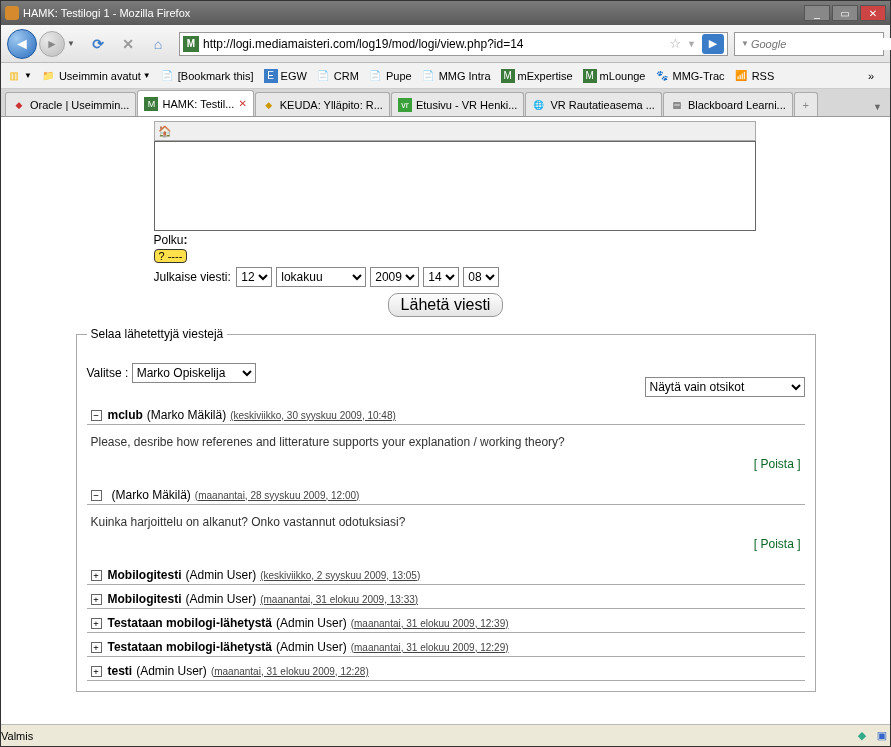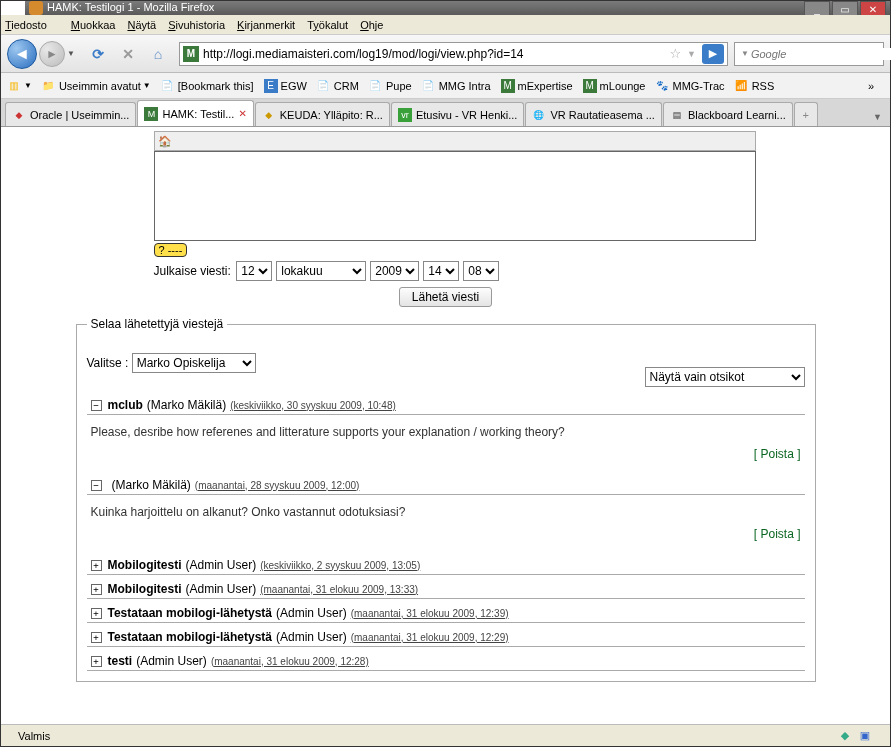--- a/index.html
+++ b/index.html
@@ -1,18 +1,18 @@
 <!DOCTYPE html>
 <html><head>
 <meta charset="utf-8">
 <style>
 * { margin: 0; padding: 0; box-sizing: border-box; }
 body { font-family: "Segoe UI", Tahoma, sans-serif; font-size: 12px; background: #fff; overflow: hidden; }
 .window { width: 891px; height: 747px; display: flex; flex-direction: column; background: #fff; border: 1px solid #333; }
-.titlebar { height: 14px; background: linear-gradient(to bottom, #7b7b7b, #5a5a5a); color: #fff; display: flex; align-items: flex-start; padding: 0 4px; font-size: 11px; margin-left: 24px; }
+.titlebar { height: 24px; background: linear-gradient(to bottom, #7b7b7b, #5a5a5a); color: #fff; display: flex; align-items: center; padding: 0 4px; font-size: 11px; }
 .titlebar .tb-icon { width: 14px; height: 14px; background: #d68a2e; border-radius: 3px; margin-right: 4px; }
 .titlebar .spacer { flex: 1; }
 .titlebar .winbtn { width: 26px; height: 16px; margin-left: 2px; background: #888; border: 1px solid #555; display: inline-flex; align-items: center; justify-content: center; font-size: 10px; color: #fff; cursor: pointer; }
 .menubar { height: 20px; background: #ece9d8; display: flex; align-items: center; padding: 0 4px; font-size: 11px; border-bottom: 1px solid #ccc; }
 .menubar span { margin-right: 12px; cursor: pointer; }
 .menubar span u { text-decoration: underline; }
 .navbar { height: 38px; background: linear-gradient(to bottom, #f7f7f7, #e4e4e4); display: flex; align-items: center; padding: 0 6px; border-bottom: 1px solid #bbb; }
 .navbtn { width: 30px; height: 30px; border-radius: 50%; display: inline-flex; align-items: center; justify-content: center; margin-right: 2px; }
 .nav-back { background: radial-gradient(circle at 30% 30%, #9ec8f0, #2a6dbf); color: #fff; font-size: 16px; font-weight: bold; border:1px solid #1d5aa0; }
 .nav-fwd { background: radial-gradient(circle at 30% 30%, #e8e8e8, #bcbcbc); width: 26px; height: 26px; color: #888; border:1px solid #aaa; }
@@ -44,61 +44,52 @@
 .toolbar-row { height: 20px; border: 1px solid #aaa; background: #efefef; margin: 0 90px 0 108px; padding: 2px 4px; }
 .toolbar-row .home-small { display: inline-block; width: 16px; height: 14px; font-size: 11px;}
 .editor-area { height: 90px; border: 1px solid #666; background: #fff; margin: 0 90px 0 108px; }
 .path-row { margin: 2px 90px 2px 108px; font-size: 12px; }
 .path-row b { font-weight: bold; }
 .help-row { margin: 2px 0 4px 108px; }
 .help-badge { display: inline-block; background: #ffe04a; border: 1px solid #333; border-radius: 4px; padding: 0 4px; font-size: 11px; }
 .publish-row { margin: 4px 0 6px 108px; display: flex; align-items: center; font-size: 12px; }
 .publish-row select { border: 1px solid #888; background: #fff; margin: 0 2px; font-size: 12px; height: 20px; }
 .send-row { text-align: center; margin: 6px 0 10px 0; }
-.send-row button { padding: 2px 12px; border: 1px solid #999; background: linear-gradient(to bottom, #fdfdfd, #e4e4e4); border-radius: 3px; font-size: 12px; cursor: pointer; }
+.send-row button { padding: 2px 12px; border: 1px solid #999; background: linear-gradient(to bottom, #fdfdfd, #e4e4e4); border-radius: 10px; font-size: 16px; cursor: pointer; }
 fieldset { border: 1px solid #aaa; margin: 6px 30px; padding: 8px 10px 6px 10px; }
 legend { font-size: 12px; padding: 0 4px; }
 .filter-row { display: flex; align-items: center; margin-bottom: 8px; }
 .filter-row select { border: 1px solid #888; background: #fff; font-size: 12px; height: 20px; }
 .filter-row .spacer { flex: 1; }
 .msg { margin-bottom: 4px; }
 .msg-head { border-bottom: 1px solid #aaa; padding: 3px 0 2px 4px; font-size: 12px; display: flex; align-items: center; }
 .msg-head .expand { width: 11px; height: 11px; border: 1px solid #666; display: inline-flex; align-items: center; justify-content: center; font-size: 9px; line-height: 1; margin-right: 6px; cursor: pointer; font-family: monospace; }
 .msg-head .title { font-weight: bold; }
 .msg-head .author { margin-left: 4px; }
 .msg-head .meta { font-size: 10px; color: #444; margin-left: 4px; text-decoration: underline; }
 .msg-body { padding: 10px 4px 4px 4px; font-size: 12px; color: #333; }
 .msg-actions { text-align: right; font-size: 12px; color: #0b6623; padding: 4px 4px 10px 4px; }
 .msg-actions a { color: #0b6623; text-decoration: none; }
-.statusbar { height: 22px; background: #ece9d8; border-top: 1px solid #bbb; display: flex; align-items: center; padding: 0 17px; font-size: 11px; }
+.statusbar { height: 22px; background: #ece9d8; border-top: 1px solid #bbb; display: flex; align-items: center; padding: 0 0; font-size: 11px; }
 .statusbar .spacer { flex: 1; }
 .statusbar .sicon { width: 16px; height: 16px; margin-left: 4px; display: inline-flex; align-items: center; justify-content: center; }
 </style>
 </head>
 <body>
 
 <div class="window">
   <div class="titlebar">
     <div class="tb-icon"></div>
     <span>HAMK: Testilogi 1 - Mozilla Firefox</span>
     <div class="spacer"></div>
     <div class="winbtn">_</div>
     <div class="winbtn">▭</div>
     <div class="winbtn" style="background:#c44;">✕</div>
   </div>
 
-  <div class="menubar">
-    <span><u>T</u><span>iedosto</span></span>
-    <span><u>M</u>uokkaa</span>
-    <span><u>N</u>äytä</span>
-    <span><u>S</u>ivuhistoria</span>
-    <span><u>K</u>irjanmerkit</span>
-    <span>T<u>y</u>ökalut</span>
-    <span><u>O</u>hje</span>
-  </div>
 
   <div class="navbar">
     <div class="navbtn nav-back">◄</div>
     <div class="navbtn nav-fwd">►</div>
     <div class="nav-dd">▼</div>
     <div class="nav-icon reload">⟳</div>
     <div class="nav-icon stop">✕</div>
     <div class="nav-icon home">⌂</div>
     <div class="urlbar">
       <div class="favicon">M</div>
@@ -198,20 +189,21 @@
     <span style="flex:1"></span>
     <span style="font-size:9px;color:#666;margin:0 4px 4px 0;">▼</span>
   </div>
 
   <div class="content">
     <div class="content-inner">
       <div class="toolbar-row">
         <span class="home-small">🏠</span>
       </div>
       <div class="editor-area"></div>
+      <div class="path-row"><span>Polku</span><b>:</b></div>
       <div class="help-row"><span class="help-badge">? ----</span></div>
       <div class="publish-row">
         <span>Julkaise viesti:</span>&nbsp;
         <select><option>12</option></select>
         <select style="width:90px;"><option>lokakuu</option></select>
         <select><option>2009</option></select>
         <select><option>14</option></select>
         <select><option>08</option></select>
       </div>
       <div class="send-row">

